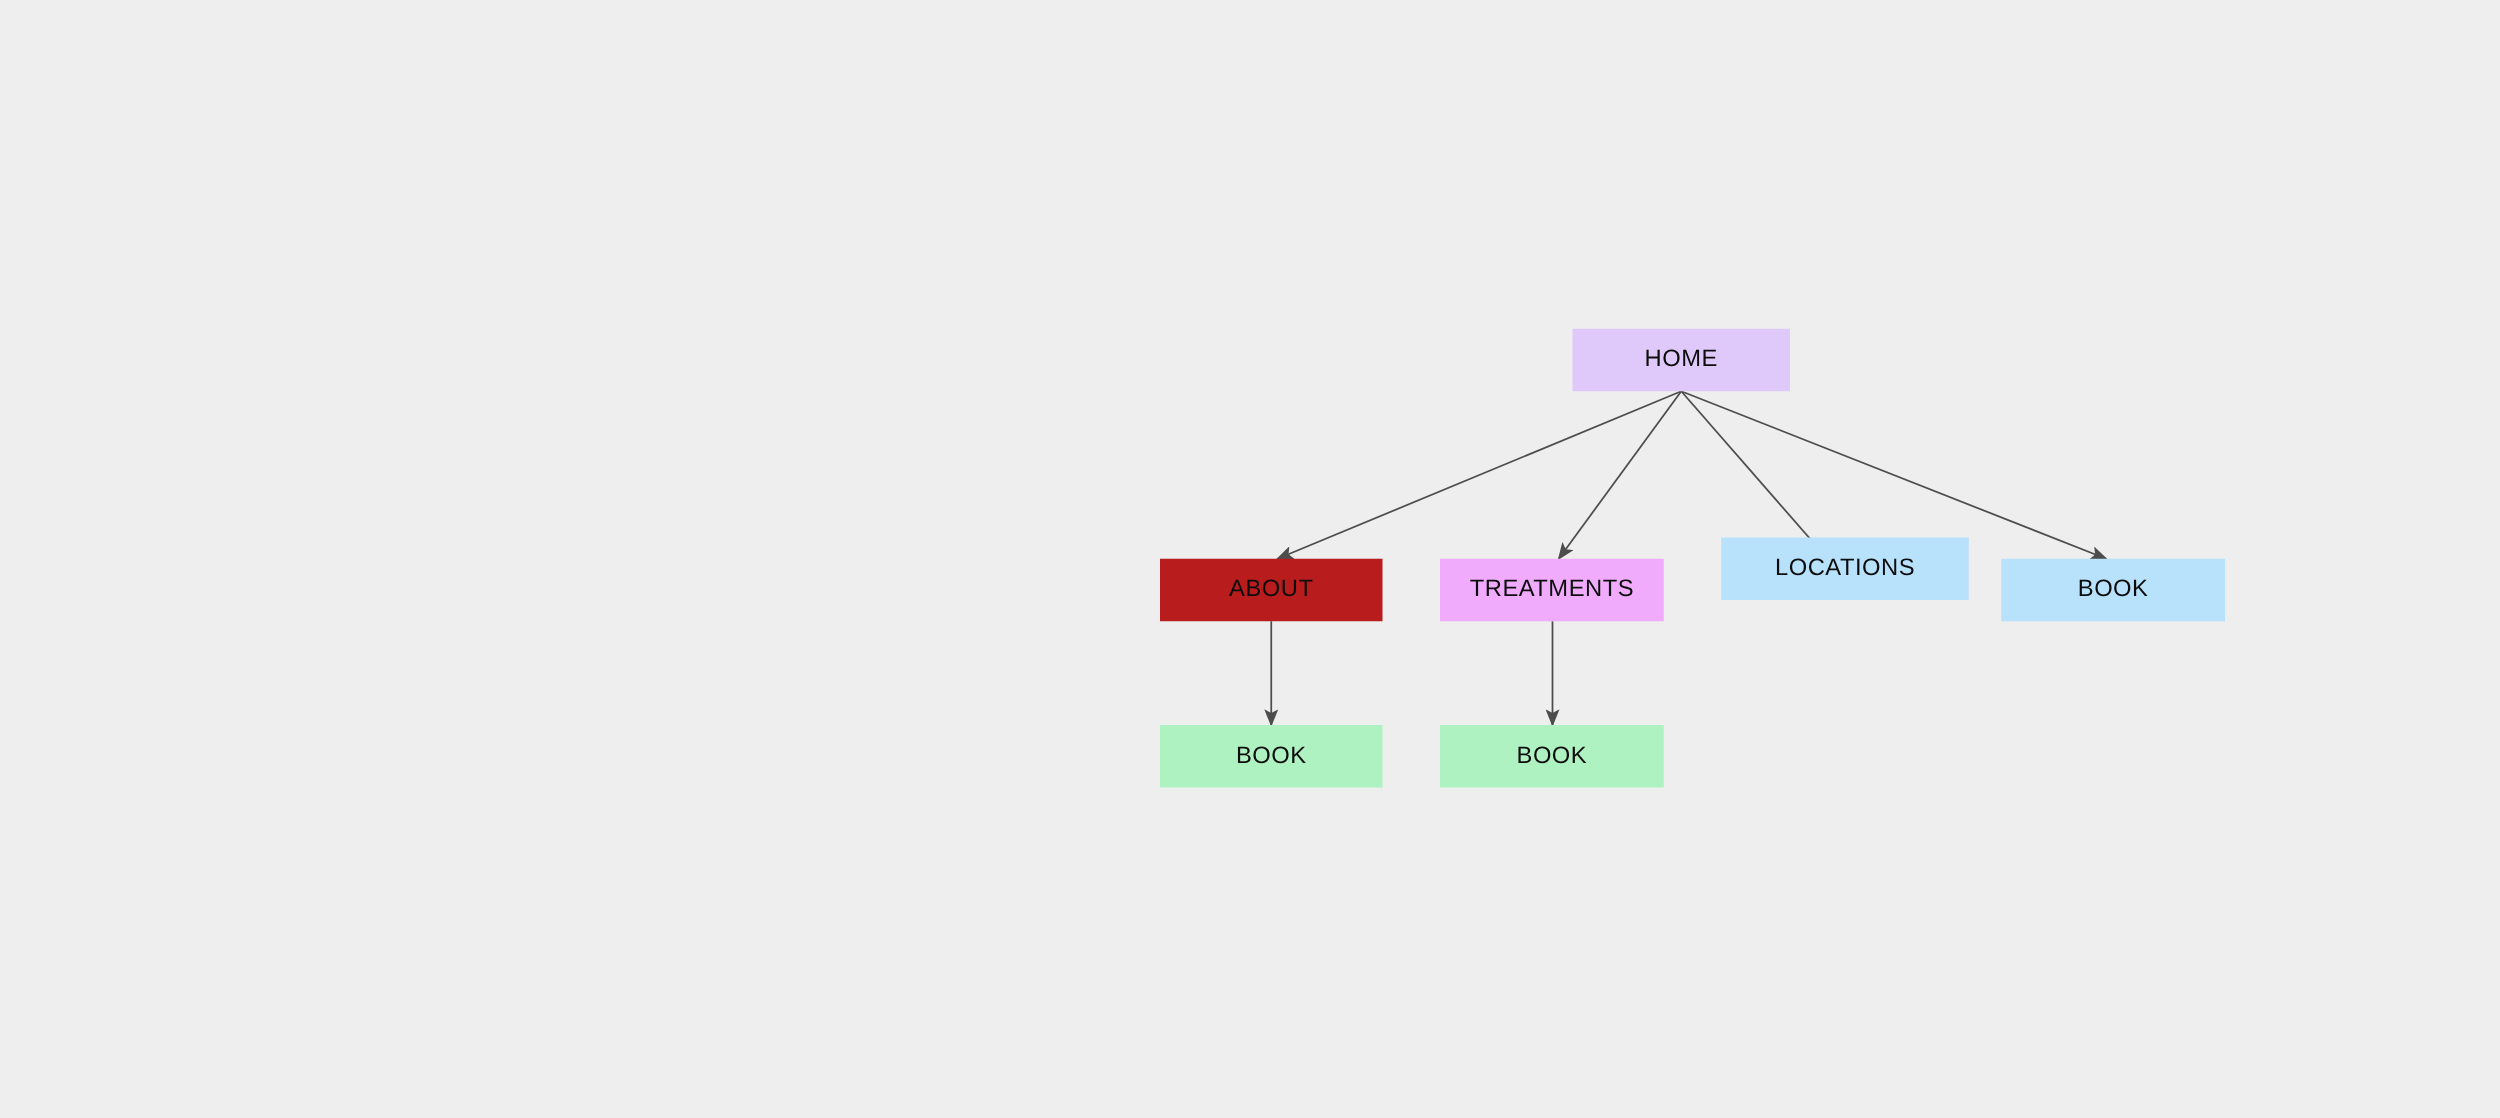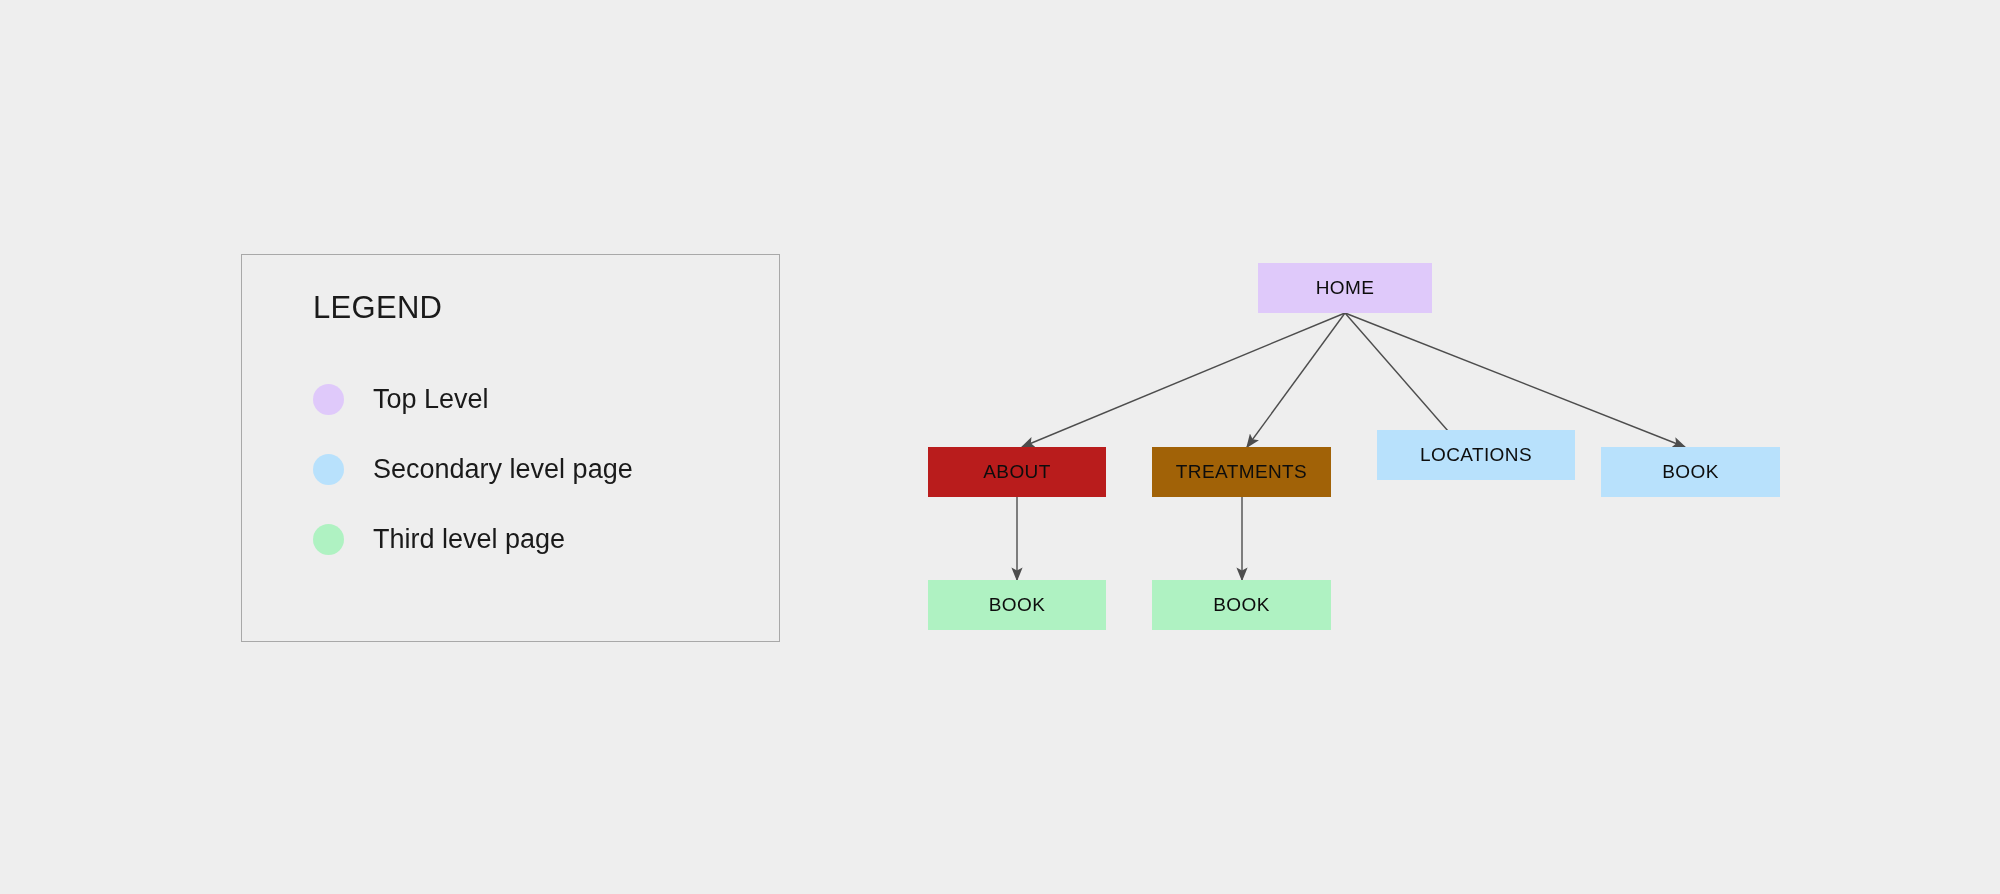--- a/index.html
+++ b/index.html
@@ -89,41 +89,20 @@
     width: 2000px;
     height: 894px;
     pointer-events: none;
   }
 </style>
 </head>
 <body style="background: rgb(238, 238, 238);">
 
 <div id="canvas">
 
-  <div class="legend-panel" style="border-color: rgb(168, 168, 168);">
-    <div class="legend-title">LEGEND</div>
-    <div class="legend-items">
-
-      <div class="legend-item">
-        <span class="legend-swatch" style="background: rgb(223, 201, 250);"></span>
-        <span class="legend-label">Top Level</span>
-      </div>
-
-      <div class="legend-item">
-        <span class="legend-swatch" style="background: rgb(184, 225, 252);"></span>
-        <span class="legend-label">Secondary level page</span>
-      </div>
-
-      <div class="legend-item">
-        <span class="legend-swatch" style="background: rgb(175, 242, 194);"></span>
-        <span class="legend-label">Third level page</span>
-      </div>
-
-    </div>
-  </div>
 
   <svg class="edges" viewBox="0 0 2000 894" xmlns="http://www.w3.org/2000/svg">
     <defs>
       <marker id="arrowhead" markerWidth="10" markerHeight="8" refX="9" refY="4" orient="auto" markerUnits="strokeWidth">
         <path d="M0,0 L10,4 L0,8 L2.2,4 Z" fill="#4d4d4d"></path>
       </marker>
     </defs>
     <g id="edge-group">
         <line x1="1345" y1="313" x2="1022" y2="447" stroke="#4d4d4d" stroke-width="1.4" marker-end="url(#arrowhead)"></line>
         <line x1="1345" y1="313" x2="1247" y2="447" stroke="#4d4d4d" stroke-width="1.4" marker-end="url(#arrowhead)"></line>
@@ -134,21 +113,21 @@
       </g>
   </svg>
 
   <div id="node-layer">
       <div class="node" style="left: 1258px; top: 263px; width: 174px; height: 50px; background: rgb(223, 201, 250);">
         <span>HOME</span>
       </div>
       <div class="node" style="left: 928px; top: 447px; width: 178px; height: 50px; background: #b91c1c;">
         <span>ABOUT</span>
       </div>
-      <div class="node" style="left: 1152px; top: 447px; width: 179px; height: 50px; background: #a16207;">
+      <div class="node" style="left: 1152px; top: 447px; width: 179px; height: 50px; background: #f0abfc;">
         <span>TREATMENTS</span>
       </div>
       <div class="node" style="left: 1377px; top: 430px; width: 198px; height: 50px; background: rgb(184, 225, 252);">
         <span>LOCATIONS</span>
       </div>
       <div class="node" style="left: 1601px; top: 447px; width: 179px; height: 50px; background: rgb(184, 225, 252);">
         <span>BOOK</span>
       </div>
       <div class="node" style="left: 928px; top: 580px; width: 178px; height: 50px; background: rgb(175, 242, 194);">
         <span>BOOK</span>

